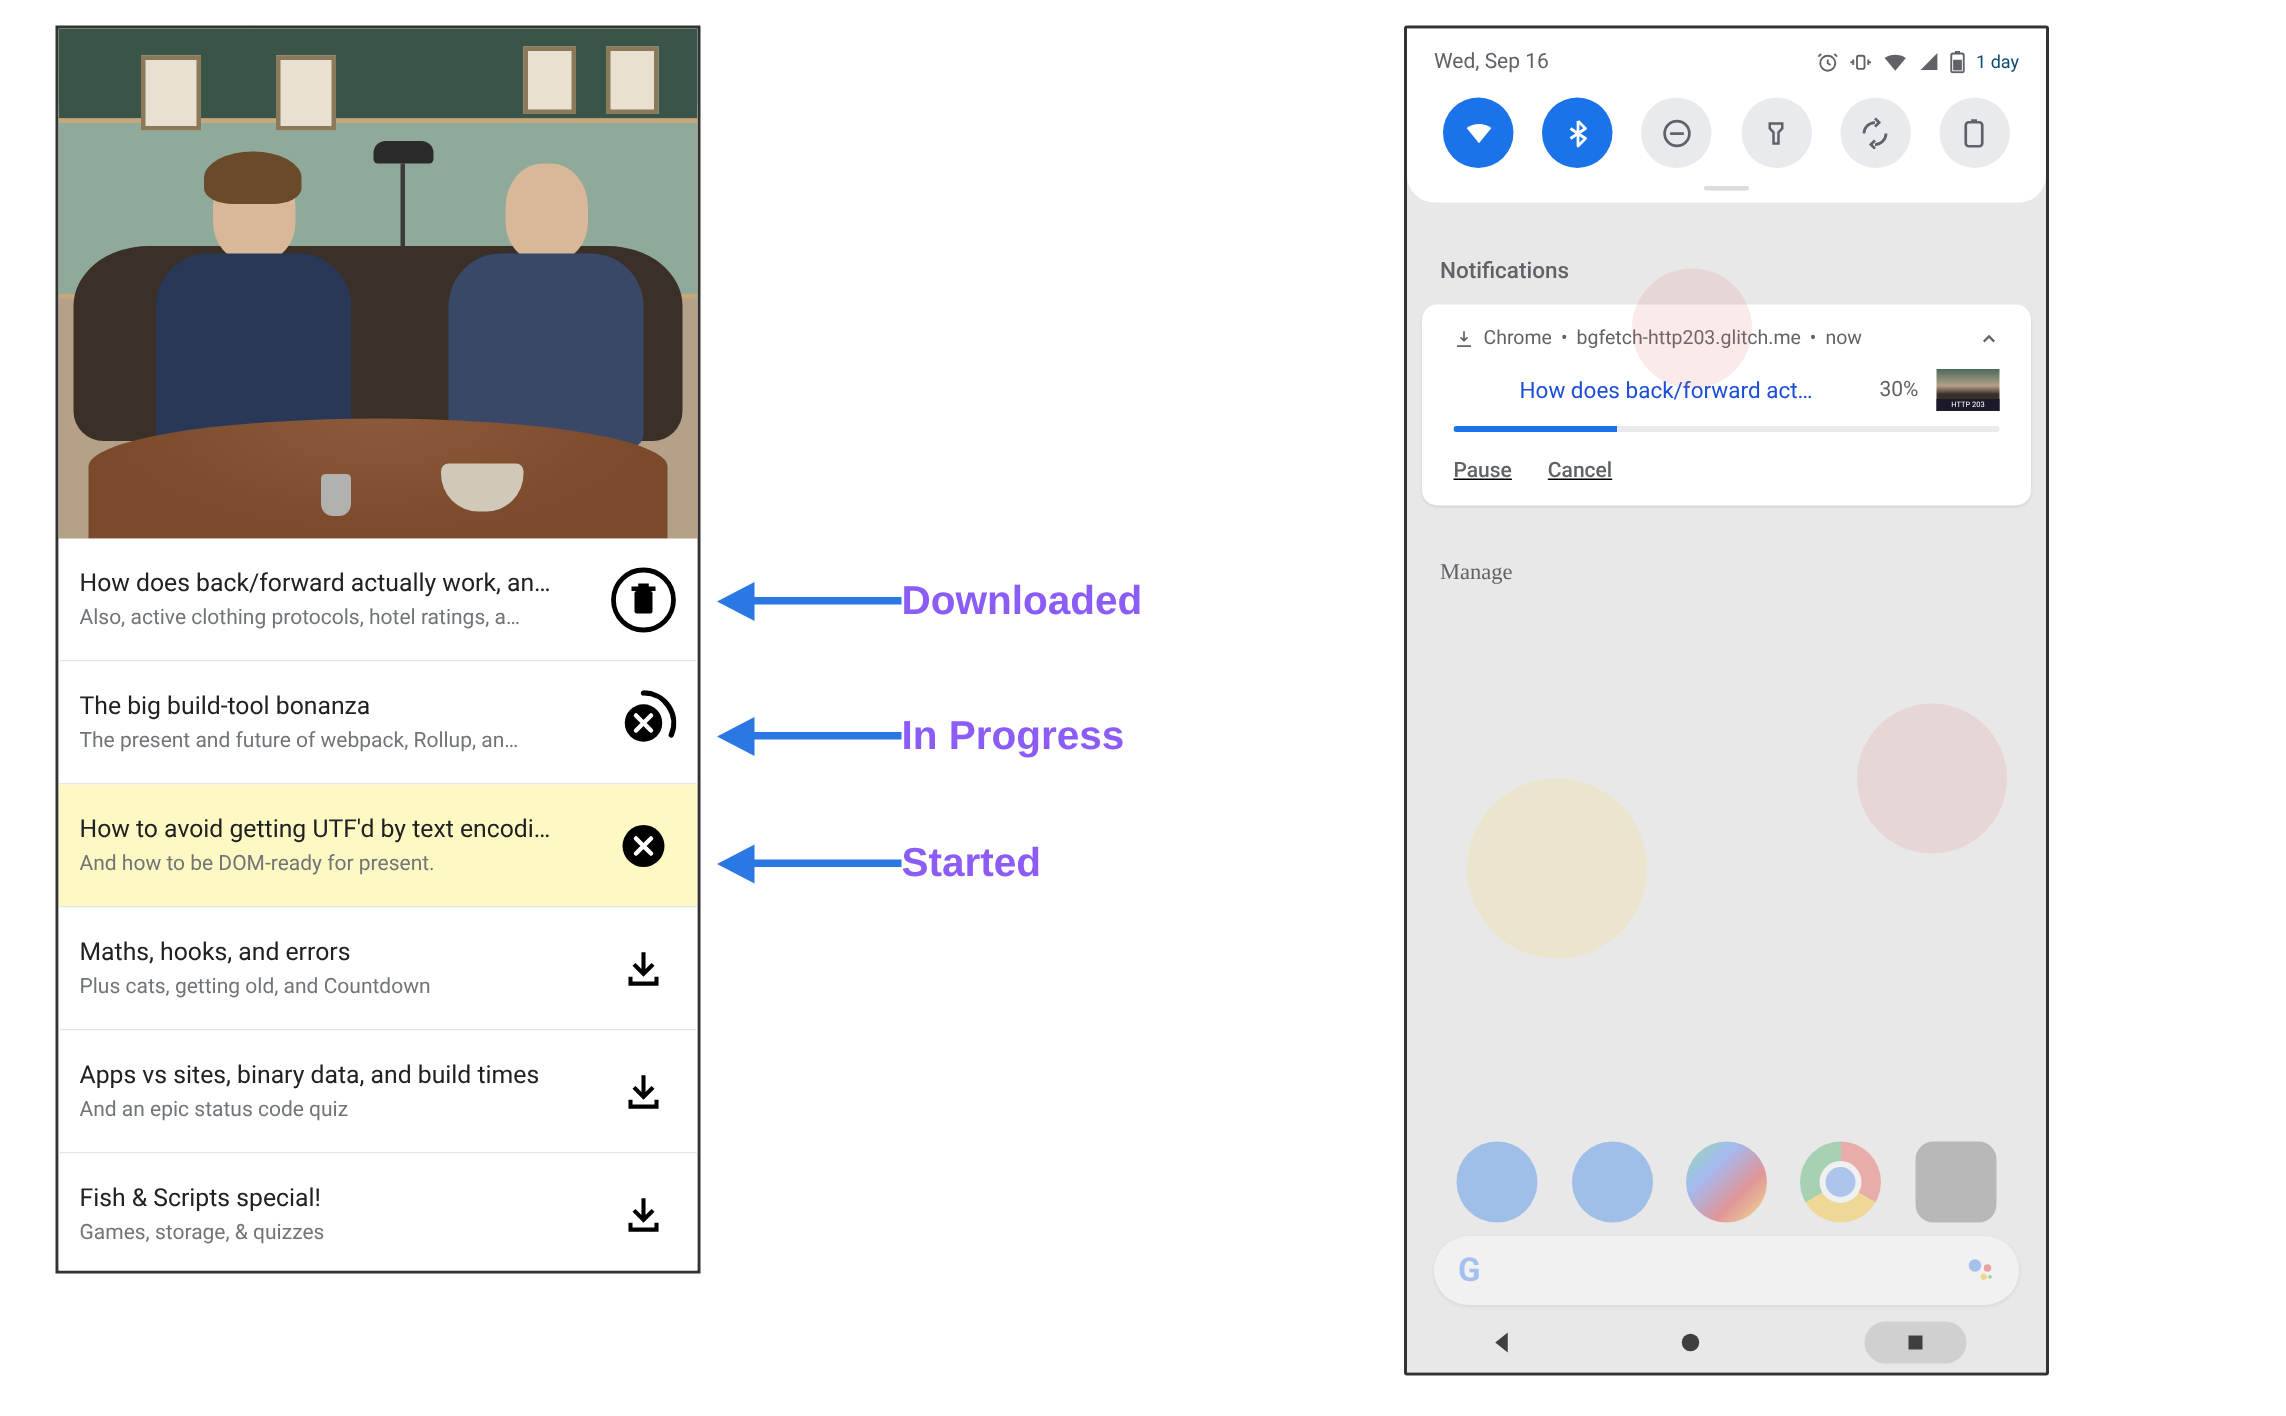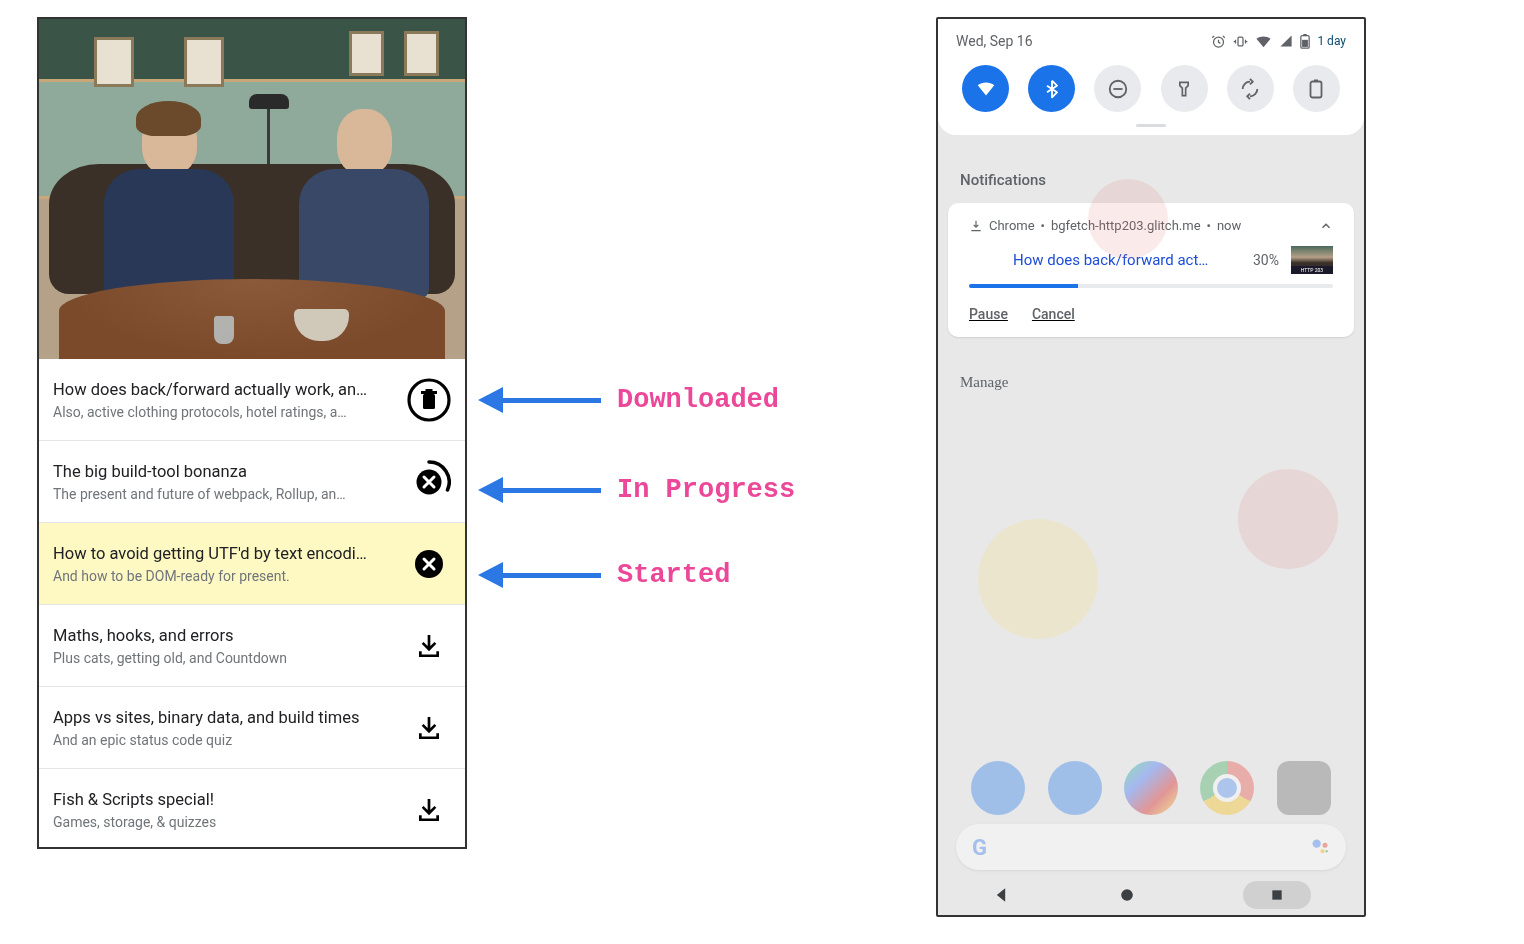--- a/index.html
+++ b/index.html
@@ -191,23 +191,22 @@
     .arrow-head {
       width: 0; height: 0;
       border-top: 13px solid transparent;
       border-bottom: 13px solid transparent;
       border-right: 25px solid #2b78e4;
       margin-right: -2px;
     }
     .annotation-label {
       font-size: 27px;
       font-weight: 700;
-      color: #ec4899;
-      margin-left: 16px;
-      font-family: Liberation Mono, monospace;
+      color: #8b5cf6;
+      font-family: Liberation Sans, sans-serif;
     }
 
     
     .phone-right {
       position: absolute;
       right: 158px;
       top: 17px;
       width: 430px;
       height: 900px;
       border: 2px solid #333;

